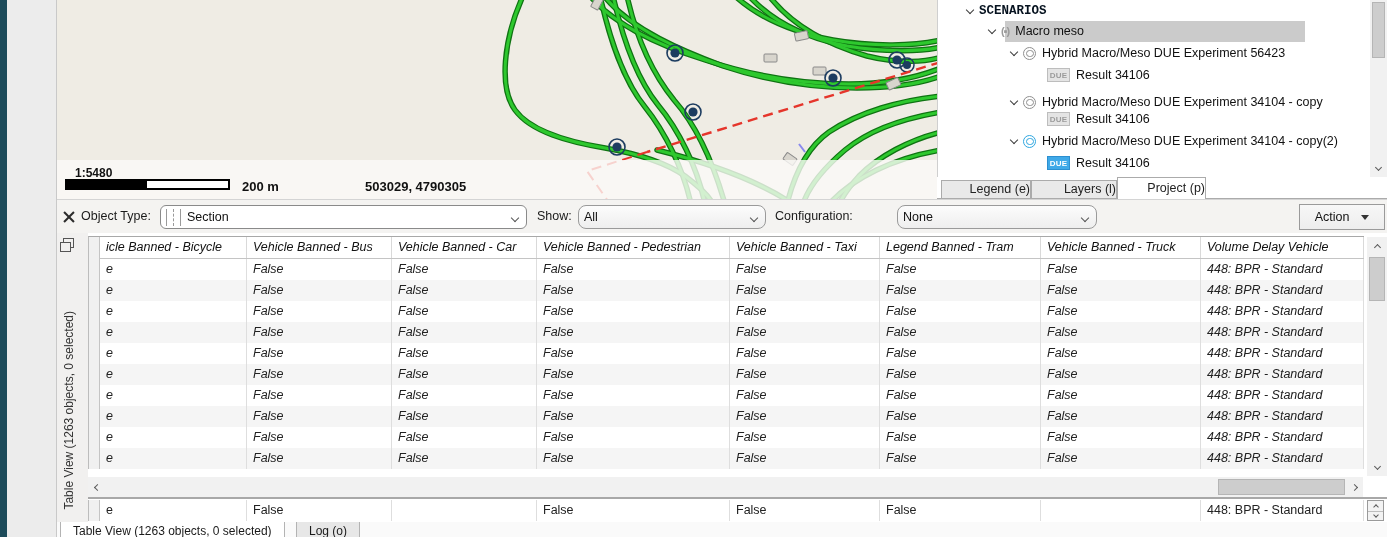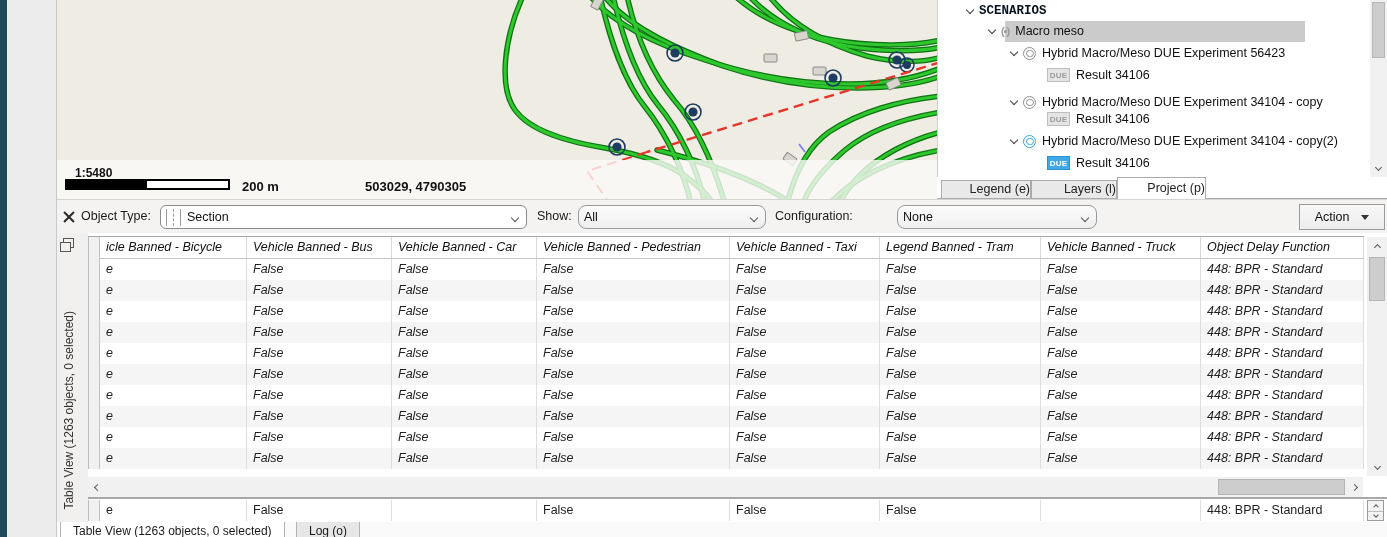--- a/index.html
+++ b/index.html
@@ -295,21 +295,21 @@
   <div class="abs tblwrap">
     <div class="thead" id="thead-row">
       <div class="rowhead" style="height:22px;"></div>
     <div class="th" style="width: 147px;">icle Banned - Bicycle</div>
         <div class="th" style="width: 145px;">Vehicle Banned - Bus</div>
         <div class="th" style="width: 145px;">Vehicle Banned - Car</div>
         <div class="th" style="width: 193px;">Vehicle Banned - Pedestrian</div>
         <div class="th" style="width: 150px;">Vehicle Banned - Taxi</div>
         <div class="th" style="width: 161px;">Legend Banned - Tram</div>
         <div class="th" style="width: 160px;">Vehicle Banned - Truck</div>
-        <div class="th" style="width: 163px;">Object Delay Function</div>
+        <div class="th" style="width: 163px;">Volume Delay Vehicle</div>
       </div>
     <div id="tbody">
         <div class="tr">
           <div class="rowhead"></div>
           <div class="td" style="width: 147px;">e</div>
           <div class="td" style="width: 145px;">False</div>
           <div class="td" style="width: 145px;">False</div>
           <div class="td" style="width: 193px;">False</div>
           <div class="td" style="width: 150px;">False</div>
           <div class="td" style="width: 161px;">False</div>

